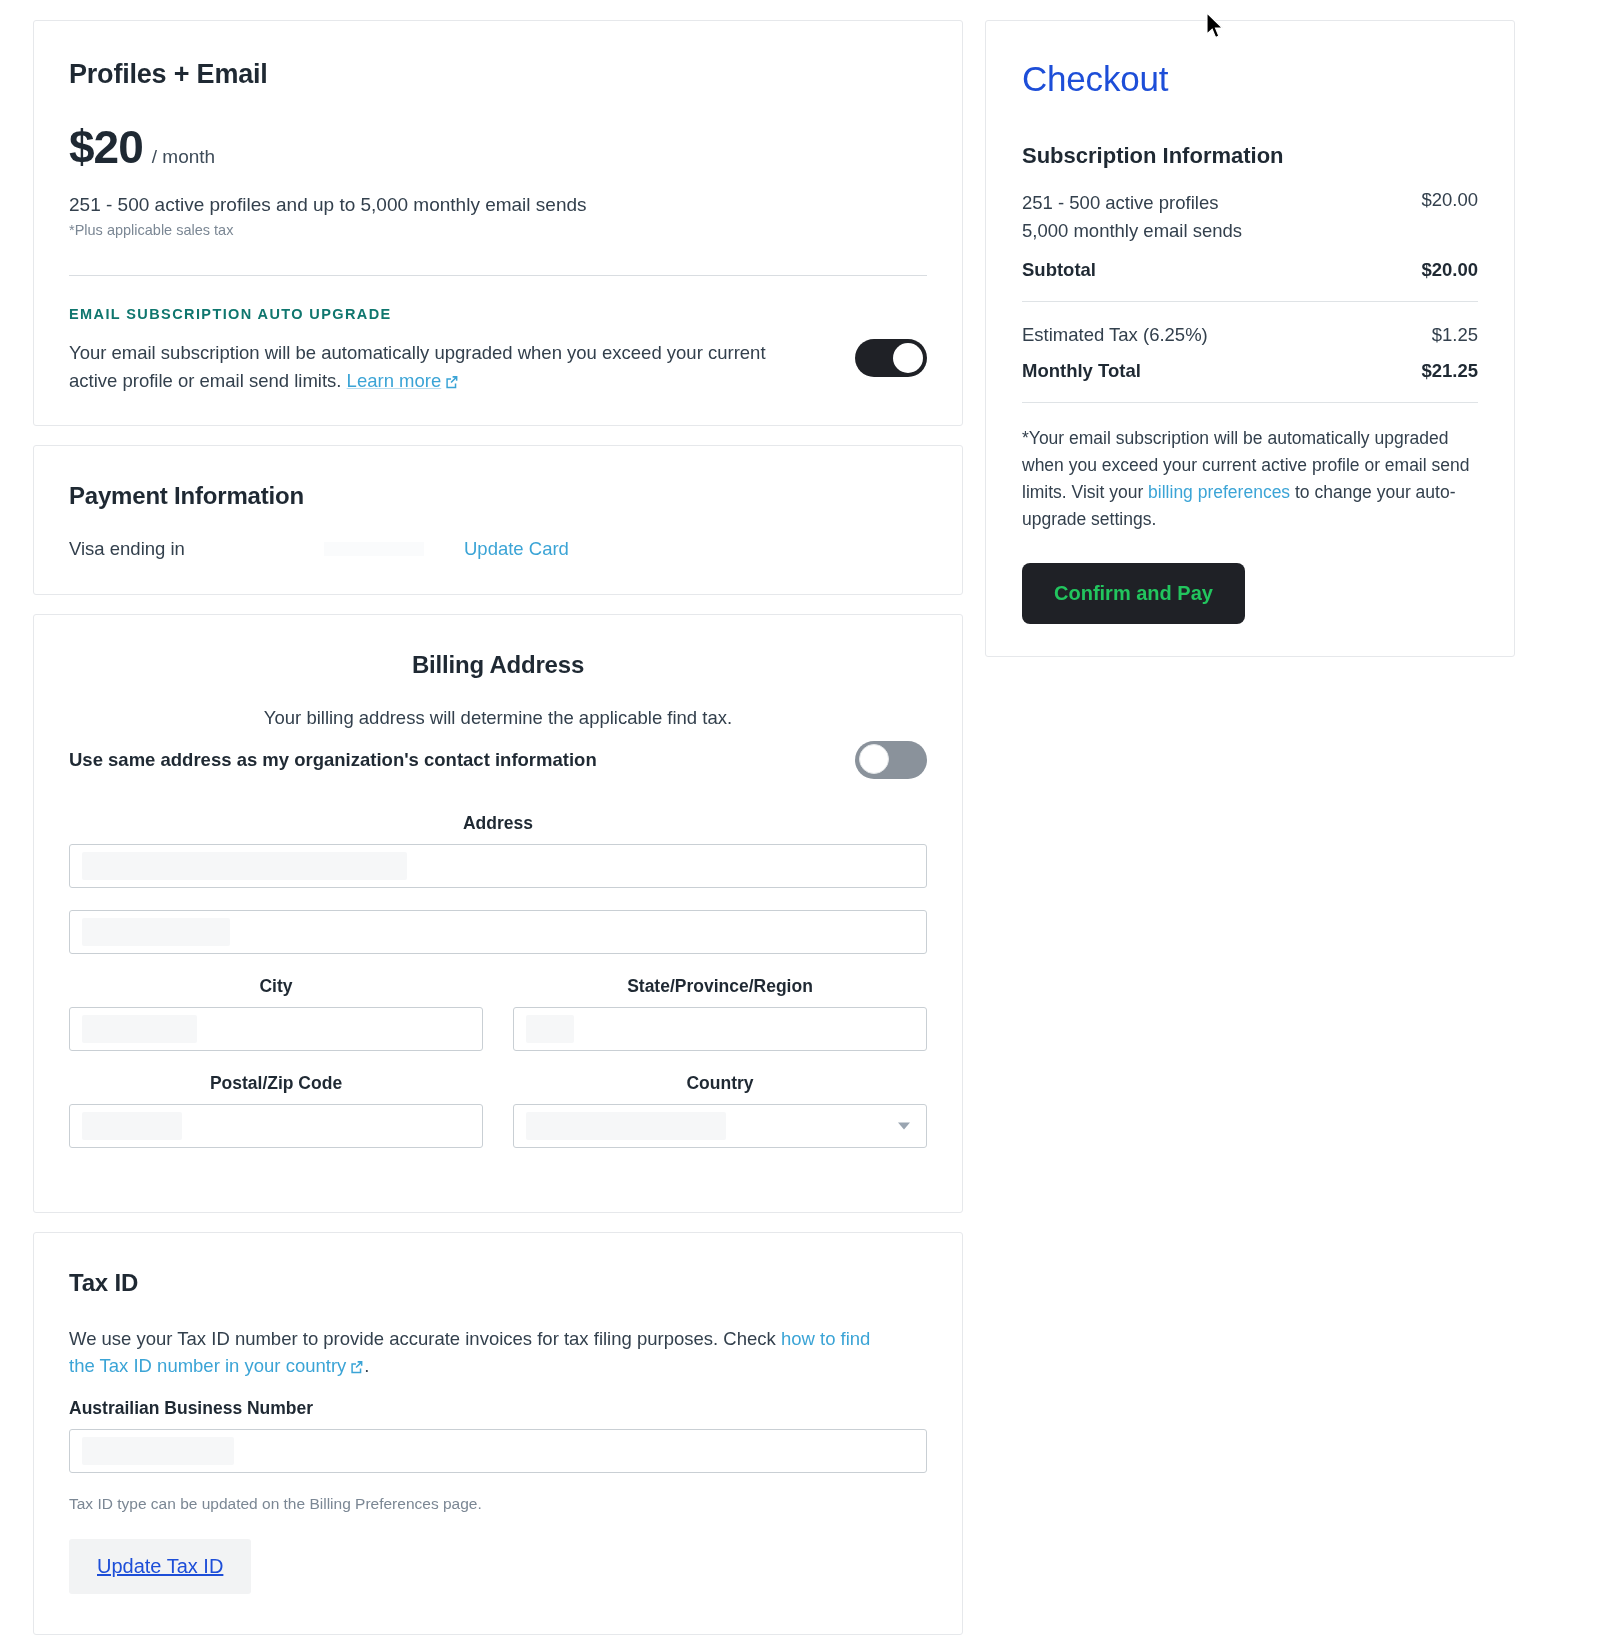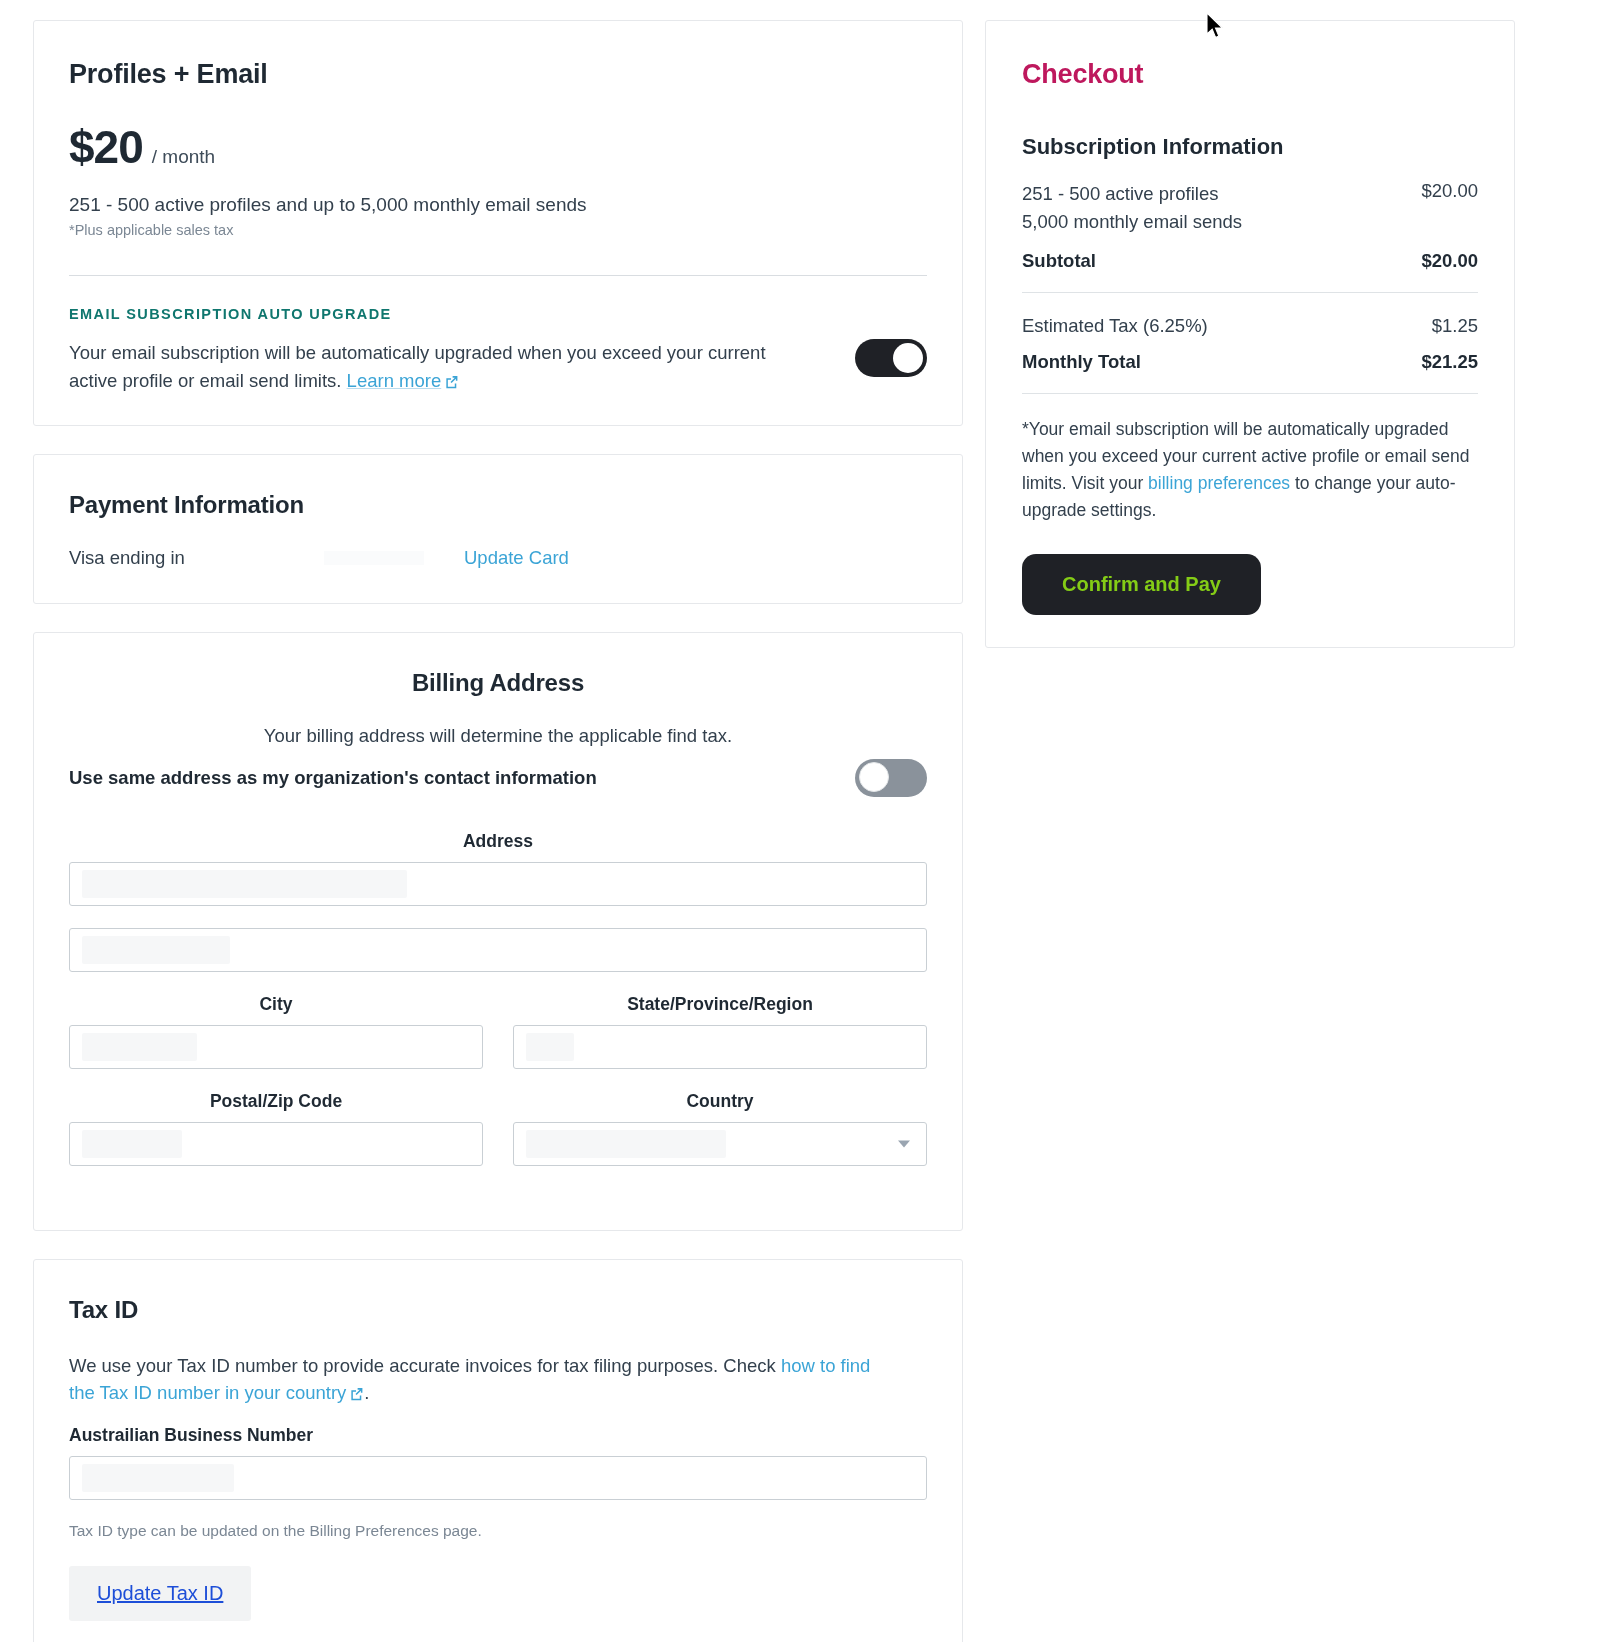--- a/index.html
+++ b/index.html
@@ -25,21 +25,21 @@
     align-items: flex-start;
   }
 
   .col-left { width: 930px; flex: 0 0 930px; }
   .col-right { width: 530px; flex: 0 0 530px; }
 
   .card {
     background: #ffffff;
     border: 1px solid #e6e8eb;
     border-radius: 3px;
-    margin-bottom: 28px;
+    margin-bottom: 19px;
   }
 
   
   .plan-card { padding: 38px 35px 30px 35px; }
   .plan-title {
     font-size: 27px;
     font-weight: 600;
     color: #1f2933;
     letter-spacing: -0.2px;
     margin: 0 0 34px 0;
@@ -255,24 +255,24 @@
     font-size: 20px;
     padding: 16px 28px;
     cursor: pointer;
     font-family: inherit;
     text-decoration: underline;
   }
 
   
   .checkout-card { padding: 38px 36px 32px 36px; }
   .checkout-title {
-    font-size: 27px;
-    font-weight: 700;
+    font-size: 35px;
+    font-weight: 400;
     margin: 0 0 44px 0;
-    color: #be185d;
+    color: #1d4ed8;
     letter-spacing: -0.2px;
   }
   .sub-title {
     font-size: 22px;
     font-weight: 600;
     margin: 0 0 20px 0;
     color: #1f2933;
   }
   .line-item {
     display: flex;
@@ -291,26 +291,26 @@
     margin: 20px 0 22px 0;
   }
   .disclaimer {
     font-size: 17.5px;
     line-height: 1.55;
     color: #33404d;
     margin: 0 0 30px 0;
   }
   .btn-primary {
     background: #1f2126;
-    color: #84cc16;
+    color: #22c55e;
     border: none;
-    border-radius: 14px;
+    border-radius: 8px;
     font-size: 20px;
     font-weight: 600;
-    padding: 19px 40px;
+    padding: 19px 32px;
     cursor: pointer;
     font-family: inherit;
   }
 
   
   .cursor {
     position: absolute;
     left: 1205px;
     top: 12px;
     width: 20px;

